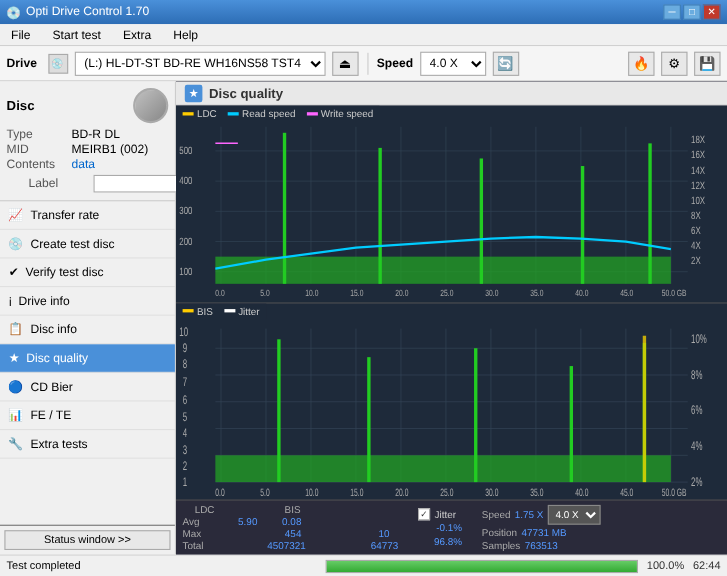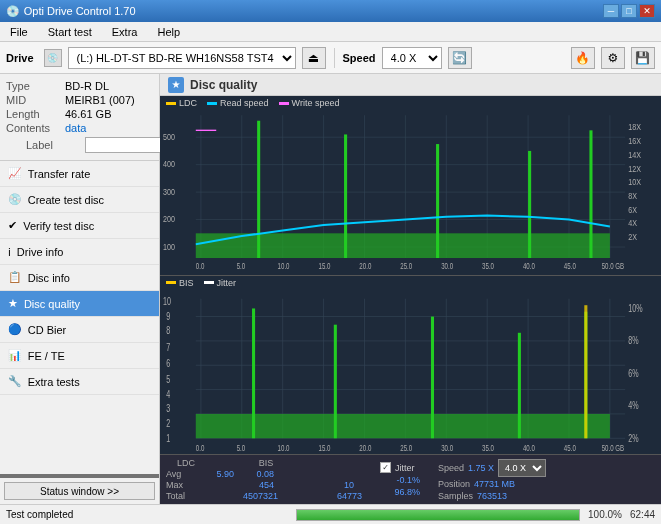--- a/index.html
+++ b/index.html
@@ -106,31 +106,31 @@
   <div class="toolbar-btn" style="margin-left:auto;">🔥</div>
   <div class="toolbar-btn">⚙</div>
   <div class="toolbar-btn">💾</div>
 </div>
 
 <div class="main">
 
   <div class="sidebar">
 
     <div class="disc-panel">
+      <div class="disc-header">
+        <span class="disc-title">Disc</span>
+        <div style="width:32px;height:32px;background:linear-gradient(135deg,#c0c0c0,#888);border-radius:50%;border:2px solid #aaa;"></div>
+      </div>
       <div class="disc-row">
         <span class="disc-key">Type</span>
         <span class="disc-val">BD-R DL</span>
       </div>
       <div class="disc-row">
         <span class="disc-key">MID</span>
-        <span class="disc-val">MEIRB1 (007)</span>
-      </div>
-      <div class="disc-row">
-        <span class="disc-key">Length</span>
-        <span class="disc-val">46.61 GB</span>
+        <span class="disc-val">MEIRB1 (002)</span>
       </div>
       <div class="disc-row">
         <span class="disc-key">Contents</span>
         <span class="disc-val blue">data</span>
       </div>
       <div class="label-row">
         <span class="disc-key">Label</span>
         <input class="label-input" type="text" style="">
         <div class="label-btn">🔍</div>
       </div>
@@ -168,21 +168,21 @@
       <div class="nav-item">
         <span>📊</span>
         <span>FE / TE</span>
       </div>
       <div class="nav-item">
         <span>🔧</span>
         <span>Extra tests</span>
       </div>
     </div>
 
-    <div style="padding: 4px; border-top: 4px solid #737373;">
+    <div style="padding: 4px; border-top: 1px solid #737373;">
       <button class="status-window-btn" style="width:100%;">Status window &gt;&gt;</button>
     </div>
   </div>
 
   <div class="content">
 
     <div class="content-header">
       <div class="disc-quality-icon">★</div>
       <span class="content-title">Disc quality</span>
     </div>

